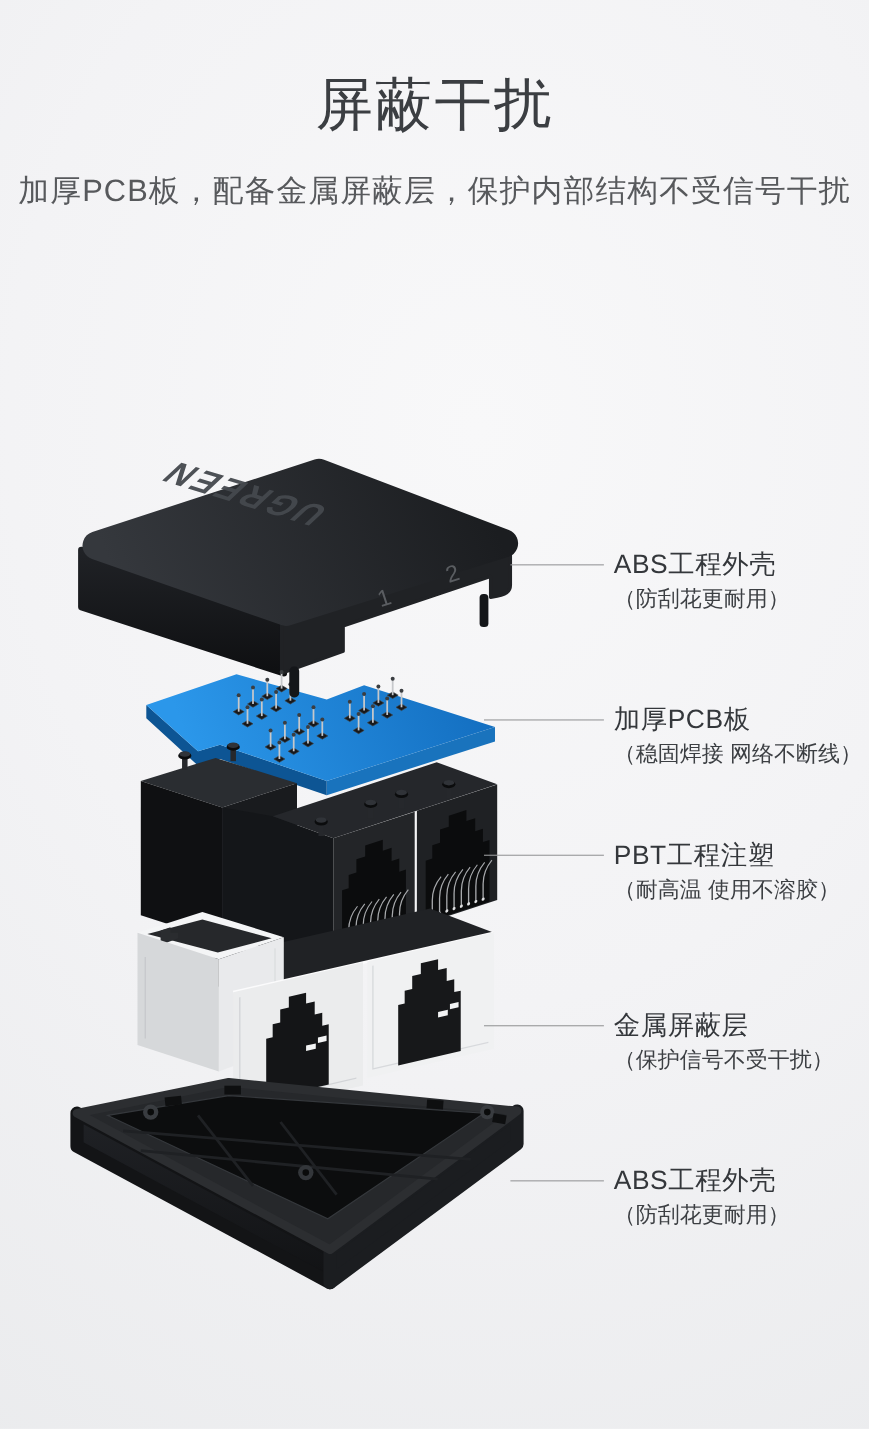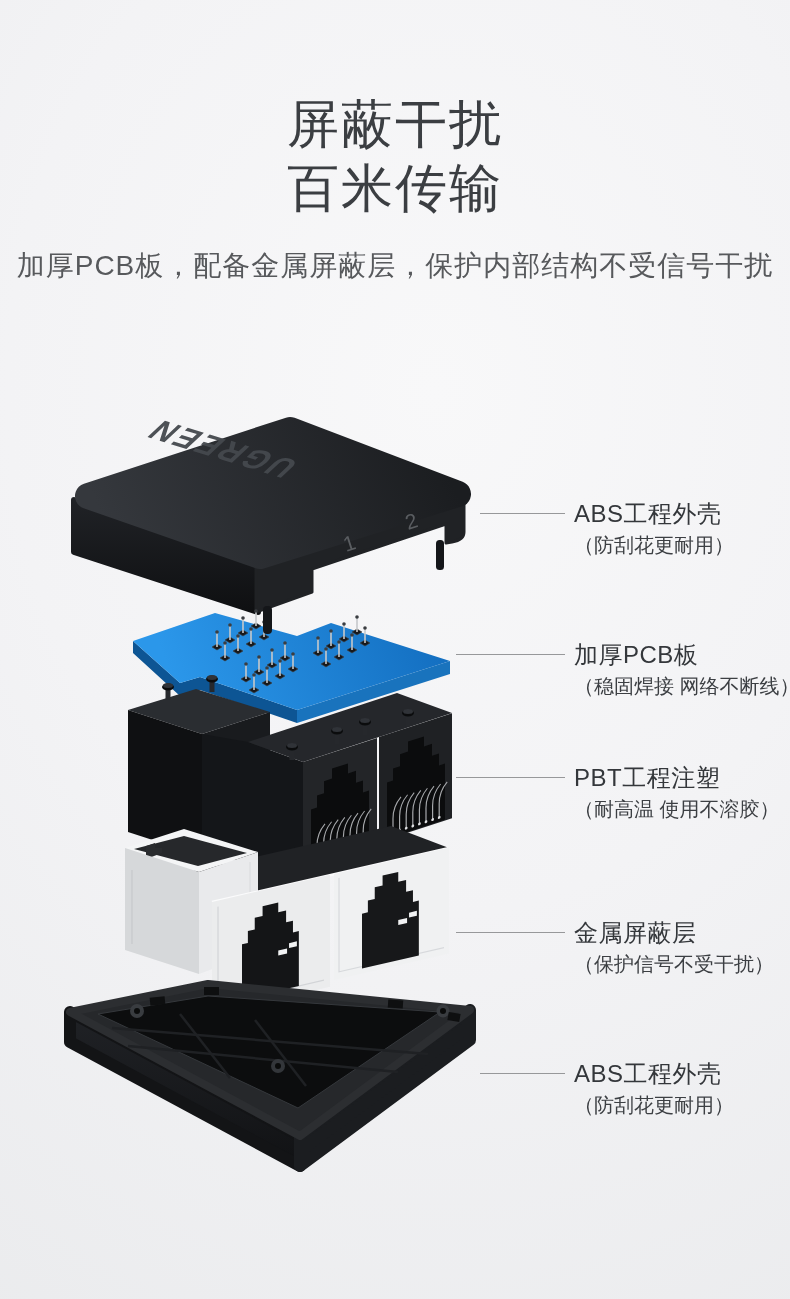--- a/index.html
+++ b/index.html
@@ -5,46 +5,45 @@
   html,body{margin:0;padding:0;}
   body{
     width:790px;height:1299px;
     font-family:"Liberation Sans","DejaVu Sans",sans-serif;
     overflow:hidden;
   }
   .page{
     position:relative;width:790px;height:1299px;
     background:radial-gradient(120% 90% at 55% 30%, #f8f8f9 0%, #f3f3f5 45%, #e9eaec 100%);
   }
-  .header{position:absolute;top:0;left:0;width:790px;text-align:center;padding-top:92px;}
+  .header{position:absolute;top:0;left:0;width:790px;text-align:center;padding-top:64px;}
   .title{
     margin:0;font-size:52px;line-height:64px;font-weight:500;
     color:#3b3e42;letter-spacing:2px;
   }
   .subtitle{
     margin:30px 0 0 0;font-size:28px;line-height:32px;font-weight:400;
     color:#57595c;letter-spacing:1px;
   }
   .diagram{position:absolute;top:0;left:0;}
-  .annotation{position:absolute;left:574px;}
+  .annotation{position:absolute;left:558px;}
   .ann-title{font-size:24px;line-height:26px;color:#34373b;letter-spacing:0.5px;white-space:nowrap;}
   .ann-sub{font-size:20px;line-height:24px;color:#3c3f43;margin-top:6px;white-space:nowrap;}
   .leader{position:absolute;top:12px;border-top:1px solid #97989a;height:0;}
   .leader.long{left:-118px;width:109px;}
   .leader.short{left:-94px;width:85px;}
 </style>
 </head>
 <body>
 
 <div class="page">
 
   <div class="header">
     <h1 class="title">
       <span>屏蔽干扰</span><br>
-      <span>百米传输</span>
     </h1>
     <p class="subtitle">加厚PCB板，配备金属屏蔽层，保护内部结构不受信号干扰</p>
   </div>
 
   <svg class="diagram" width="790" height="1299" viewBox="0 0 790 1299" xmlns="http://www.w3.org/2000/svg">
     <defs>
       <linearGradient id="gCoverTop" x1="120" y1="560" x2="430" y2="430" gradientUnits="userSpaceOnUse">
         <stop offset="0" stop-color="#35383d"></stop>
           <stop offset="1" stop-color="#1b1d20"></stop>
       </linearGradient>

